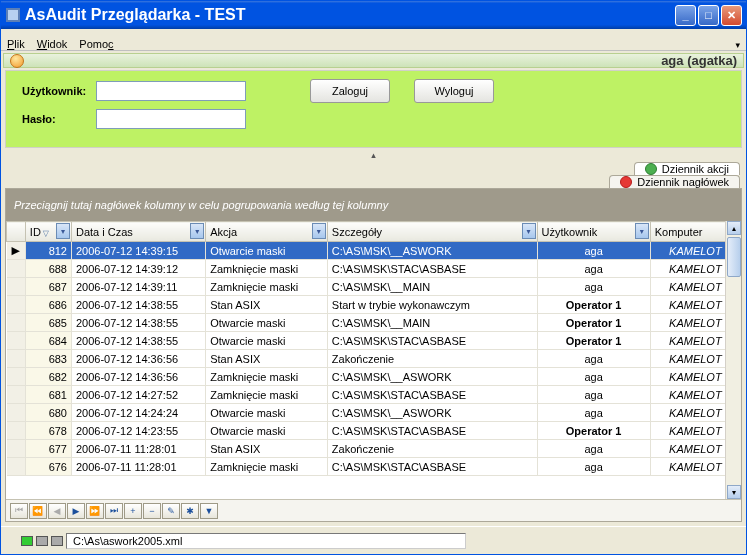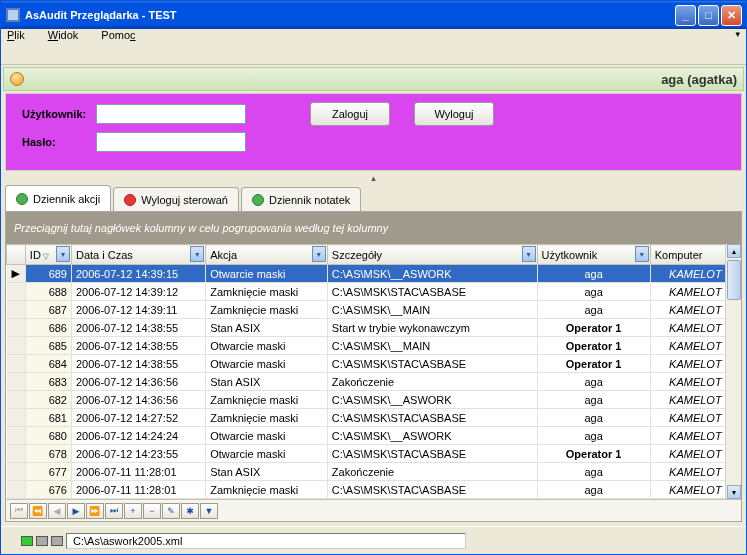--- a/index.html
+++ b/index.html
@@ -2,45 +2,45 @@
 <html><head>
 <meta charset="utf-8">
 <style>
 * { box-sizing: border-box; margin: 0; padding: 0; }
 body { font-family: Tahoma, sans-serif; font-size: 11px; background: #fff; overflow: hidden; }
 
 .window { width: 747px; height: 555px; border: 1px solid #0053E1; background: #ECE9D8; display: flex; flex-direction: column; }
 
 .titlebar { height: 28px; background: linear-gradient(to bottom, #3B77DD 0%, #0053E1 8%, #0053E1 85%, #003DA6 100%); display: flex; align-items: center; padding: 0 4px; color: #fff; }
 .titlebar-icon { width: 16px; height: 16px; margin-right: 4px; display: inline-flex; align-items: center; justify-content: center; }
-.titlebar-title { font-weight: bold; font-size: 11px; flex: 1; }
+.titlebar-title { font-weight: bold; font-size: 16px; flex: 1; }
 .titlebar-btns { display: flex; gap: 2px; }
 .titlebar-btn { width: 21px; height: 21px; border-radius: 3px; display: flex; align-items: center; justify-content: center; font-weight: bold; color: #fff; border: 1px solid #fff; font-size: 11px; cursor: pointer; }
 .minbtn, .maxbtn { background: linear-gradient(to bottom, #7BA4E8, #3769C7); }
 .closebtn { background: linear-gradient(to bottom, #E89A7B, #D44A2E); }
 
-.menubar { height: 36px; background: #ECE9D8; border-bottom: 1px solid #C0C0C0; display: flex; align-items: flex-start; padding: 0 6px; gap: 23px; position: relative; }
+.menubar { height: 22px; background: #ECE9D8; border-bottom: 1px solid #C0C0C0; display: flex; align-items: flex-end; padding: 0 6px; gap: 12px; position: relative; }
 .menu-item { cursor: pointer; }
 .menu-item u { text-decoration: underline; }
 .expand-arrow { position: absolute; right: 6px; font-size: 9px; cursor: pointer; }
 
-.userbar { height: 24px; background: linear-gradient(to bottom, #E9F2DD, #CDE3B8); display: flex; align-items: center; padding: 0 6px; border: 1px solid #B8D090; margin: 2px; gap: 6px; }
+.userbar { height: 15px; background: linear-gradient(to bottom, #E9F2DD, #CDE3B8); display: flex; align-items: center; padding: 0 6px; border: 1px solid #B8D090; margin: 2px; gap: 6px; }
 .userbar-icon { width: 14px; height: 14px; border-radius: 50%; background: radial-gradient(circle at 40% 30%, #FFE79E, #F29A2E); border: 1px solid #C47519; margin-right: 6px; }
 .userbar-text { margin-left: auto; font-weight: bold; font-size: 13px; color: #333; }
 
-.login-panel { padding: 8px 16px 12px 16px; background: #d946ef; border: 1px solid #D0D0C8; margin: 0 4px; }
+.login-panel { padding: 8px 16px 12px 16px; background: #bef264; border: 1px solid #D0D0C8; margin: 0 4px; }
 .login-row { display: flex; align-items: center; margin-bottom: 6px; gap: 4px; }
 .login-label { width: 70px; font-weight: bold; font-size: 11px; }
 .login-input { width: 150px; height: 20px; border: 1px solid #7F9DB9; padding: 1px 3px; font-size: 11px; }
 .login-btn { width: 80px; height: 24px; border: 1px solid #999; background: linear-gradient(to bottom, #fff, #E4E4E0); border-radius: 3px; cursor: pointer; font-size: 11px; margin-left: 20px; }
 
 .caret-row { display: flex; justify-content: center; padding: 2px 0; }
 .caret-up { font-size: 9px; cursor: pointer; color: #555; }
 
-.tab-strip { display: flex; align-items: flex-end; padding: 0 4px; height: 26px; background: #ECE9D8; }
+.tab-strip { display: flex; align-items: flex-end; padding: 0 4px; height: 26px; background: #ECE9D8; flex-direction: column; }
 .tab { height: 24px; padding: 0 10px; display: flex; align-items: center; gap: 5px; border: 1px solid #ACA899; border-bottom: none; background: #F5F4EF; border-radius: 4px 4px 0 0; margin-right: 2px; cursor: pointer; font-size: 11px; }
 .tab.active { background: #fff; height: 26px; position: relative; z-index: 2; }
 .tab-ic { width: 12px; height: 12px; border-radius: 50%; display: inline-block; }
 .ic-green { background: #4CAF50; border: 1px solid #2E7D32; }
 .ic-red { background: #E53935; border: 1px solid #B71C1C; }
 .ic-pencil { background: #4CAF50; border: 1px solid #2E7D32; }
 
 .grid-area { flex: 1; margin: 0 4px 4px 4px; border: 1px solid #ACA899; background: #fff; display: flex; flex-direction: column; overflow: hidden; }
 .group-panel { background: #9F9A8B; color: #fff; padding: 10px 8px; font-size: 11px; font-style: italic; }
 
@@ -121,21 +121,21 @@
     <span class="caret-up">▴</span>
   </div>
 
   <div class="tab-strip">
     <div class="tab active">
       <span class="tab-ic ic-green"></span>
       <span>Dziennik akcji</span>
     </div>
     <div class="tab">
       <span class="tab-ic ic-red"></span>
-      <span>Wyloguj sterowań</span>
+      <span>Dziennik nagłówek</span>
     </div>
     <div class="tab">
       <span class="tab-ic ic-pencil"></span>
       <span>Dziennik notatek</span>
     </div>
   </div>
 
   <div class="grid-area">
     <div class="group-panel">Przeciągnij tutaj nagłówek kolumny w celu pogrupowania według tej kolumny</div>
 
@@ -157,21 +157,21 @@
             <th><span>Data i Czas</span><span class="filter-btn">▾</span></th>
             <th><span>Akcja</span><span class="filter-btn">▾</span></th>
             <th><span>Szczegóły</span><span class="filter-btn">▾</span></th>
             <th><span>Użytkownik</span><span class="filter-btn">▾</span></th>
             <th><span>Komputer</span><span class="filter-btn">▾</span></th>
           </tr>
         </thead>
         <tbody id="grid-body">
             <tr class="selected-row">
               <td class="row-ind">▶</td>
-              <td class="col-id">689</td>
+              <td class="col-id">812</td>
               <td>2006-07-12 14:39:15</td>
               <td>Otwarcie maski</td>
               <td>C:\AS\MSK\__ASWORK</td>
               <td class="col-user">aga</td>
               <td class="col-comp">KAMELOT</td>
             </tr>
             <tr>
               <td class="row-ind"></td>
               <td class="col-id">688</td>
               <td>2006-07-12 14:39:12</td>

